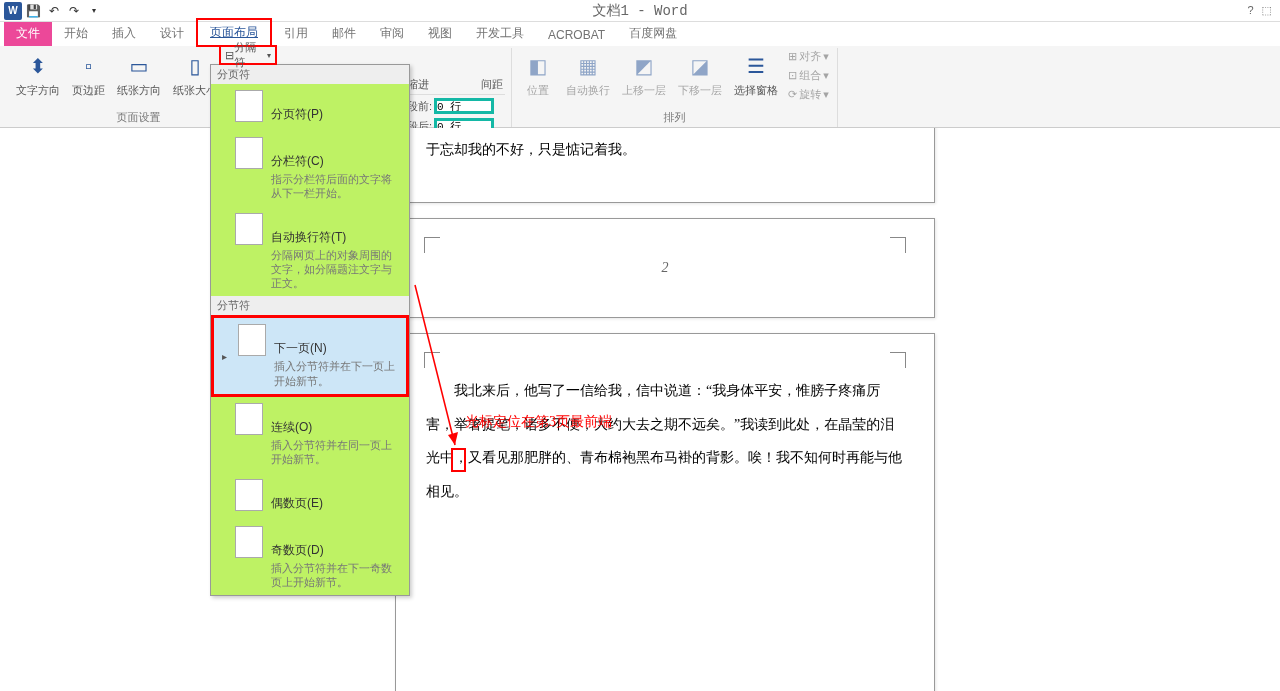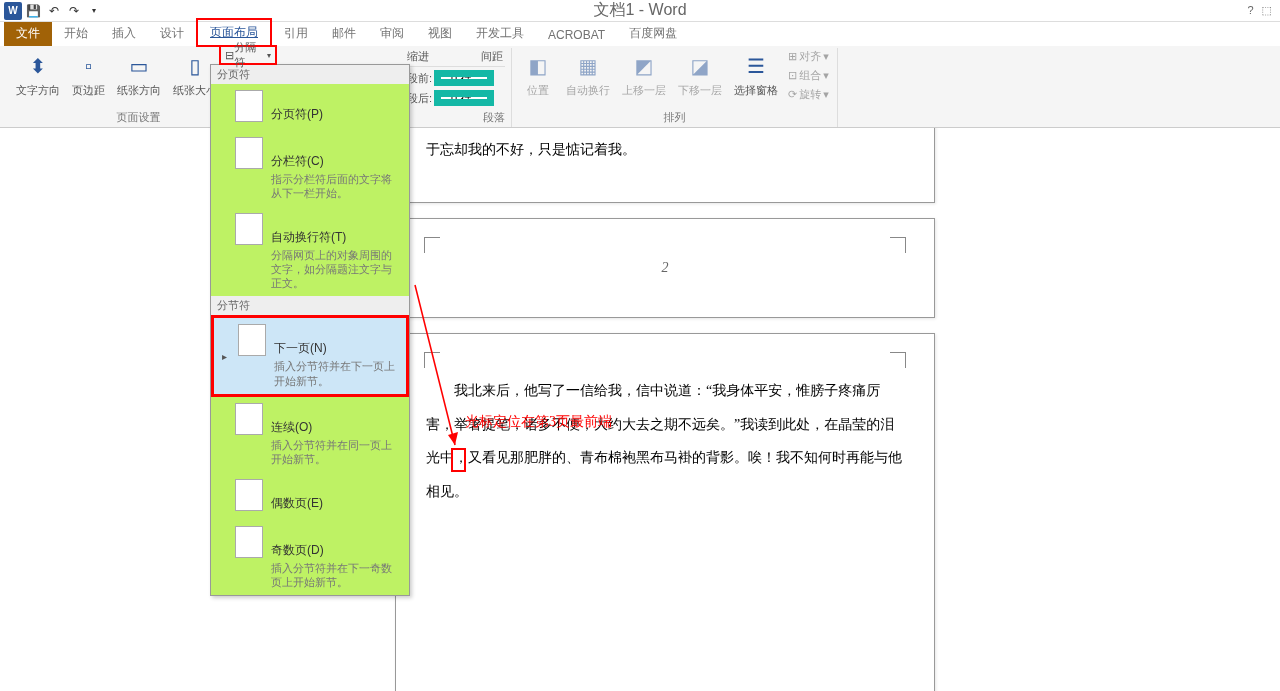--- a/index.html
+++ b/index.html
@@ -2,38 +2,38 @@
 <html><head>
 <meta charset="utf-8">
 <style>
 * { margin: 0; padding: 0; box-sizing: border-box; font-family: "Microsoft YaHei", "SimSun", sans-serif; }
 body { background: #fff; font-size: 12px; color: #333; overflow: hidden; }
 
 .titlebar { height: 22px; background: #fff; display: flex; align-items: center; border-bottom: 1px solid #ddd; position: relative; }
 .qat { display: flex; align-items: center; gap: 4px; padding-left: 4px; }
 .qat-icon { width: 16px; height: 16px; display: flex; align-items: center; justify-content: center; font-size: 12px; }
 .word-icon { width: 18px; height: 18px; background: #2b579a; border-radius: 2px; display: flex; align-items: center; justify-content: center; color: #fff; font-size: 10px; font-weight: bold; }
-.doc-title { position: absolute; left: 50%; transform: translateX(-50%); font-size: 16px; color: #666; }
+.doc-title { position: absolute; left: 50%; transform: translateX(-50%); font-size: 14px; color: #666; font-family: Liberation Mono, monospace; }
 .title-right { margin-left: auto; display: flex; gap: 8px; padding-right: 8px; color: #666; font-size: 11px; }
 
 .tabs { height: 24px; background: #fff; display: flex; align-items: flex-end; padding-left: 4px; }
 .tab { padding: 4px 12px; font-size: 12px; color: #737373; cursor: pointer; }
-.tab.file { background: #a16207; color: #fff; }
+.tab.file { background: #ec4899; color: #fff; }
 .tab.active { color: #2b579a; border: 2px solid red; position: relative; top: 1px; text-decoration: underline; }
 
 .ribbon { height: 82px; background: #f5f5f5; border-bottom: 1px solid #ccc; display: flex; padding: 2px 6px 0; }
 .ribbon-group { display: flex; flex-direction: column; justify-content: space-between; border-right: 1px solid #ddd; padding: 0 6px; min-height: 78px; }
 .ribbon-group-content { display: flex; align-items: flex-start; gap: 4px; flex: 1; }
 .ribbon-group-label { font-size: 11px; color: #777; text-align: center; padding-bottom: 2px; }
 .ribbon-btn-large { display: flex; flex-direction: column; align-items: center; gap: 2px; padding: 2px 4px; font-size: 11px; color: #555; cursor: pointer; }
 .ribbon-icon-box { width: 32px; height: 32px; display: flex; align-items: center; justify-content: center; font-size: 20px; color: #2b579a; }
 .ribbon-btn-large span.lbl { font-size: 11px; text-align: center; line-height: 1.1; }
 .ribbon-small-col { display: flex; flex-direction: column; gap: 2px; font-size: 11px; color: #555; }
 .ribbon-small-row { display: flex; align-items: center; gap: 2px; padding: 1px 2px; }
-.spinner-input { width: 60px; height: 16px; border: 7px solid #14b8a6; font-size: 11px; padding: 0 10px; }
+.spinner-input { width: 60px; height: 16px; border: 3px solid #14b8a6; font-size: 11px; padding: 0 0; font-family: Liberation Mono, monospace; }
 
 .breaks-btn { position: absolute; left: 219px; top: 45px; width: 58px; height: 20px; border: 2px solid red; display: flex; align-items: center; font-size: 11px; color: #555; padding: 0 4px; z-index: 100; background: #f5f5f5; }
 .breaks-btn .tri { margin-left: 2px; font-size: 8px; }
 
 .dropdown { position: absolute; left: 210px; top: 64px; width: 200px; background: #bef264; border: 1px solid #999; box-shadow: 2px 2px 4px rgba(0,0,0,0.2); z-index: 99; }
 .dd-section-header { background: #eee; padding: 2px 6px; font-size: 11px; color: #666; }
 .dd-item { display: flex; padding: 6px 8px; gap: 8px; cursor: pointer; }
 .dd-item.highlighted { border: 3px solid red; }
 .dd-item .dd-arrow { width: 8px; display: flex; align-items: center; font-size: 10px; color: #555; }
 .dd-item-icon { width: 28px; height: 32px; border: 1px solid #aaa; background: #fff; flex-shrink: 0; position: relative; }
@@ -109,21 +109,21 @@
         <div class="ribbon-icon-box">▥</div>
         <span class="lbl">分栏</span>
       </div>
     </div>
     <div class="ribbon-group-label">页面设置</div>
   </div>
 
   <div class="ribbon-group" style="min-width:240px; position:relative;">
     <div class="ribbon-group-content" style="justify-content:flex-end; width:100%;">
       <div class="ribbon-small-col" style="margin-left:auto;">
-        <div class="ribbon-small-row" style="border-bottom:1px solid #ddd; padding-bottom:2px;">
+        <div class="ribbon-small-row" style="border-bottom:1px solid #ddd; padding-bottom:2px;margin-top:28px;">
           <span style="margin-right:50px;">缩进</span>
           <span>间距</span>
         </div>
         <div class="ribbon-small-row">
           <span>段前:</span>
           <input class="spinner-input" value="0 行" style="">
         </div>
         <div class="ribbon-small-row">
           <span>段后:</span>
           <input class="spinner-input" value="0 行" style="">

